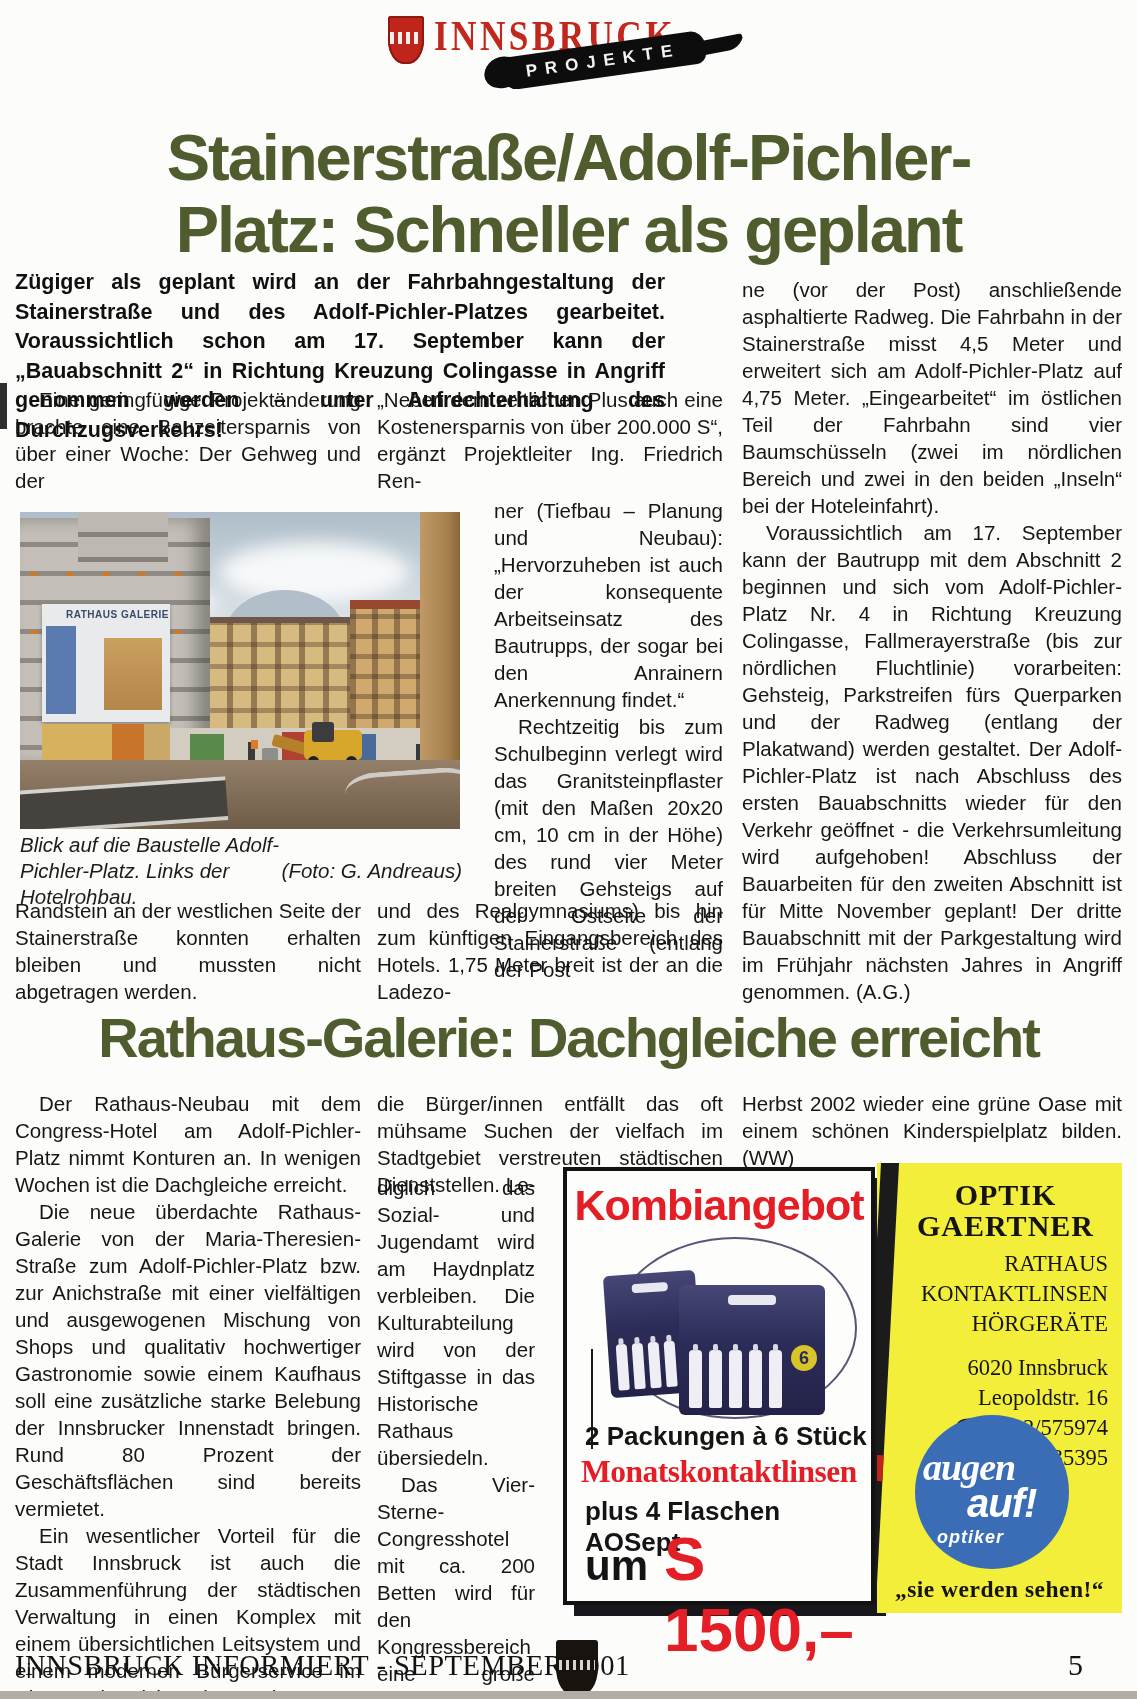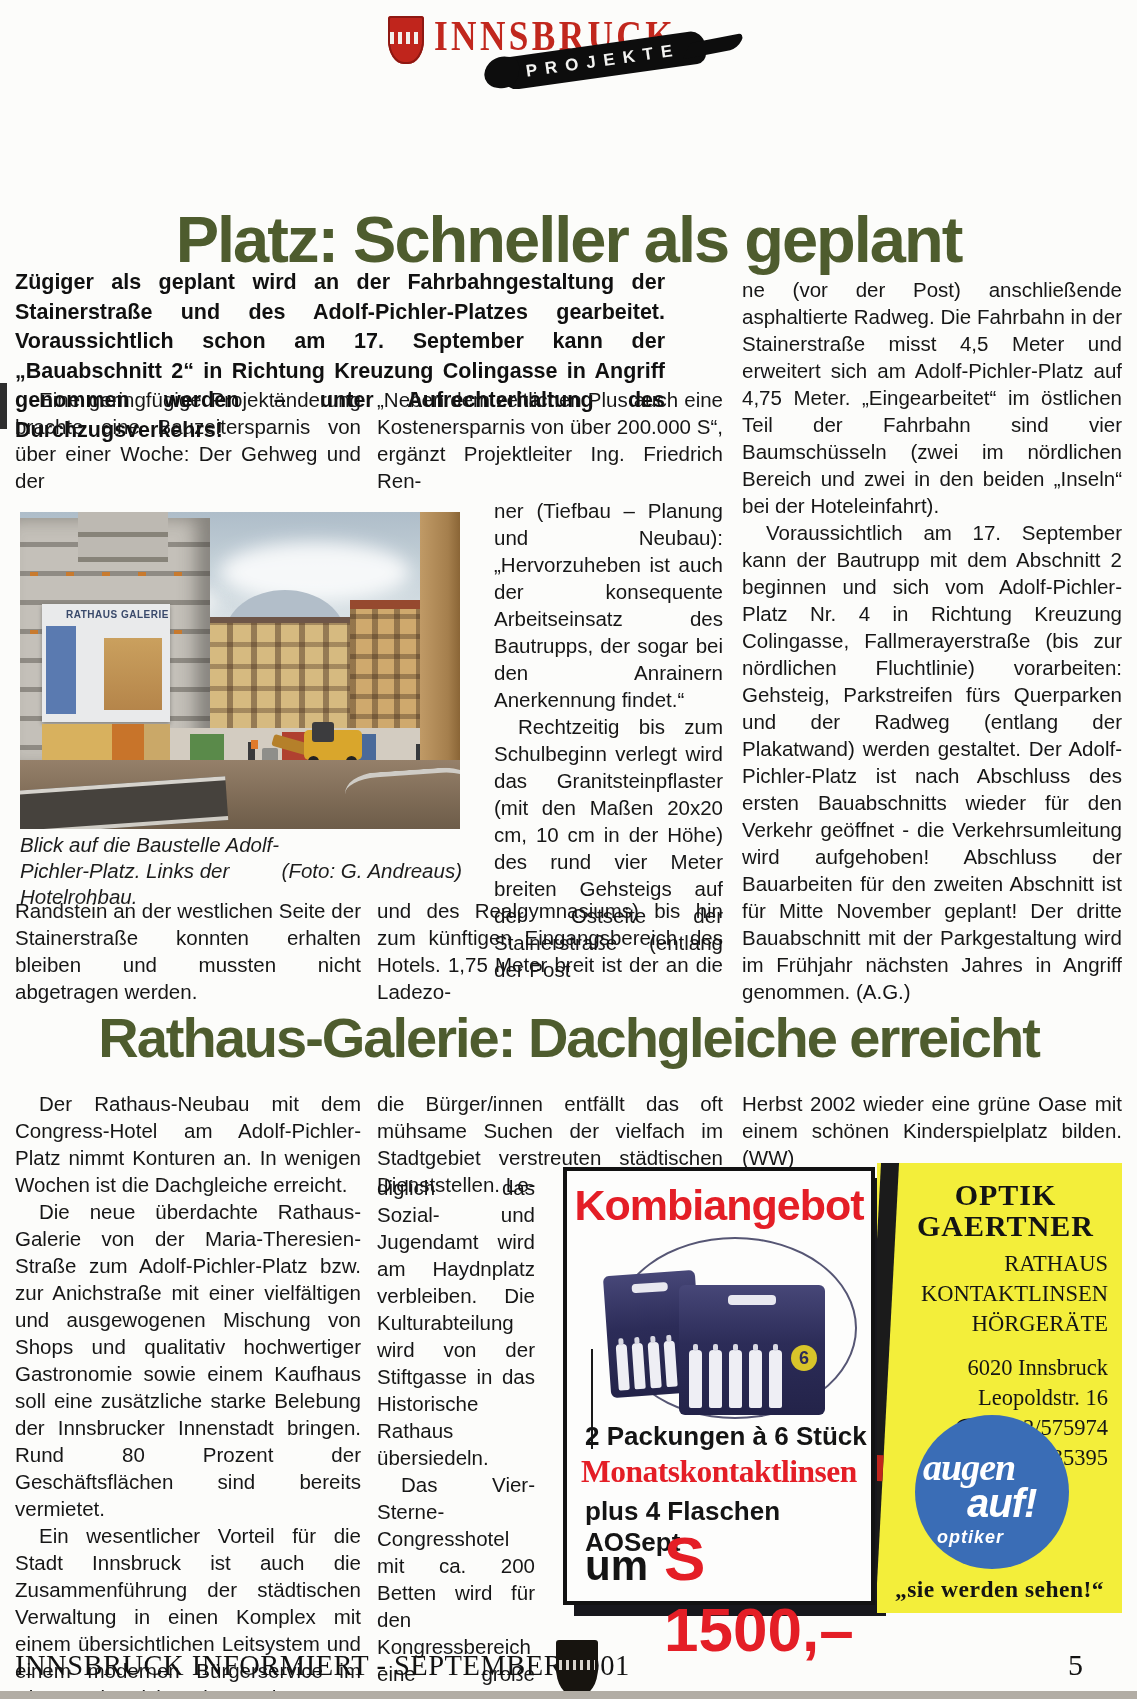--- a/index.html
+++ b/index.html
@@ -72,21 +72,22 @@
 <div id="page">
 
   <div class="abs crest" style="left:388px;top:16px;">
     <div class="band"></div>
   </div>
   <div class="abs logo-text" style="left:434px;top:12px;">INNSBRUCK</div>
   <div class="abs banner" style="left:500px;top:44px;width:206px;height:33px;">
     <span>PROJEKTE</span>
   </div>
 
-  <div class="abs headline h1a" style="top:204px;">Platz: Schneller als geplant</div>
+  <div class="abs headline h1a" style="top:122px;">Stainerstraße/Adolf-Pichler-</div>
+  <div class="abs headline h1a" style="top:194px;">Platz: Schneller als geplant</div>
 
   <div class="abs lead" style="left:15px;top:268px;width:650px;">Zügiger als geplant wird an der Fahrbahngestaltung der Stainerstraße und des Adolf-Pichler-Platzes gearbeitet. Voraussichtlich schon am 17. September kann der „Bauabschnitt 2“ in Richtung Kreuzung Colingasse in Angriff genommen werden – unter Aufrechterhaltung des Durchzugsverkehrs!</div>
 
   <div class="abs col" style="left:15px;top:386px;width:346px;">
     <p class="ind">Eine geringfügige Projektänderung brachte eine Bauzeitersparnis von über einer Woche: Der Gehweg und der</p>
   </div>
 
   <div class="abs col" style="left:377px;top:386px;width:346px;">
     <p>„Neben dem zeitlichen Plus auch eine Kostenersparnis von über 200.000 S“, ergänzt Projektleiter Ing. Friedrich Ren-</p>
   </div>

